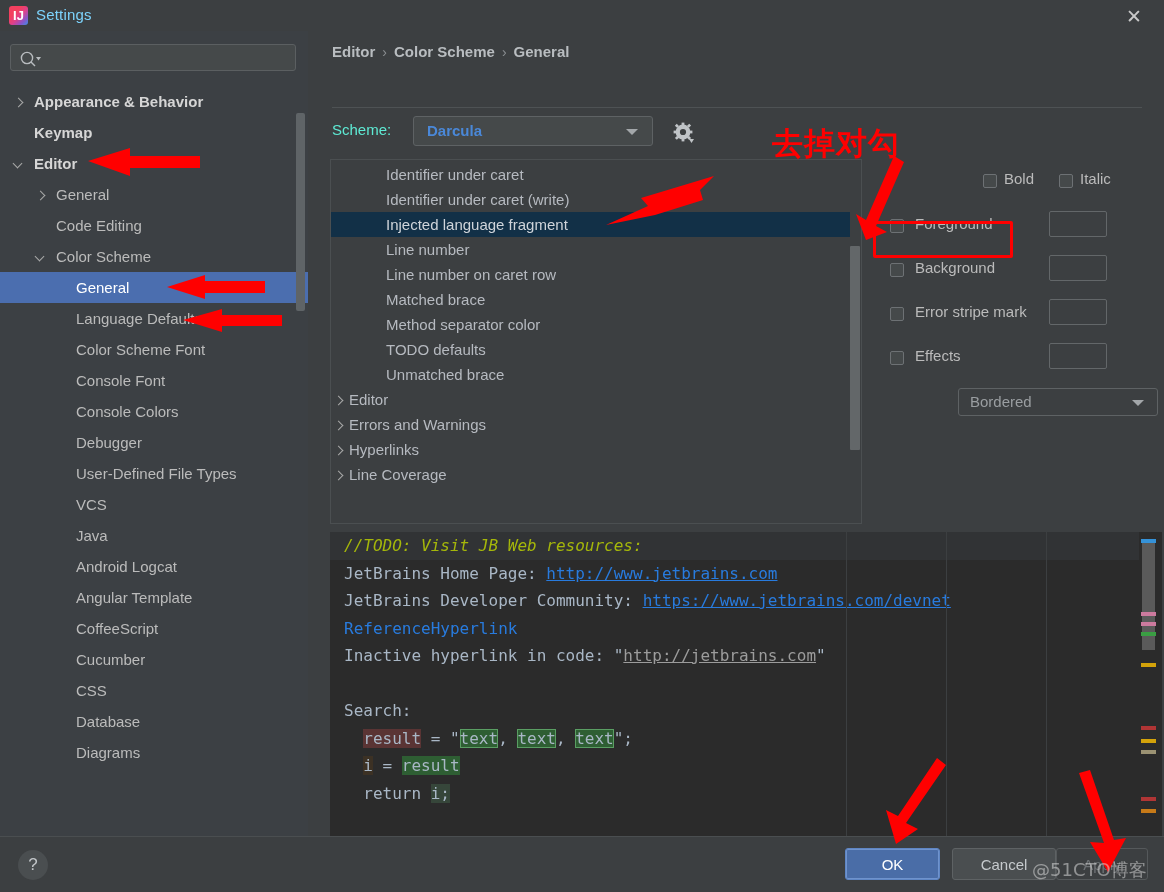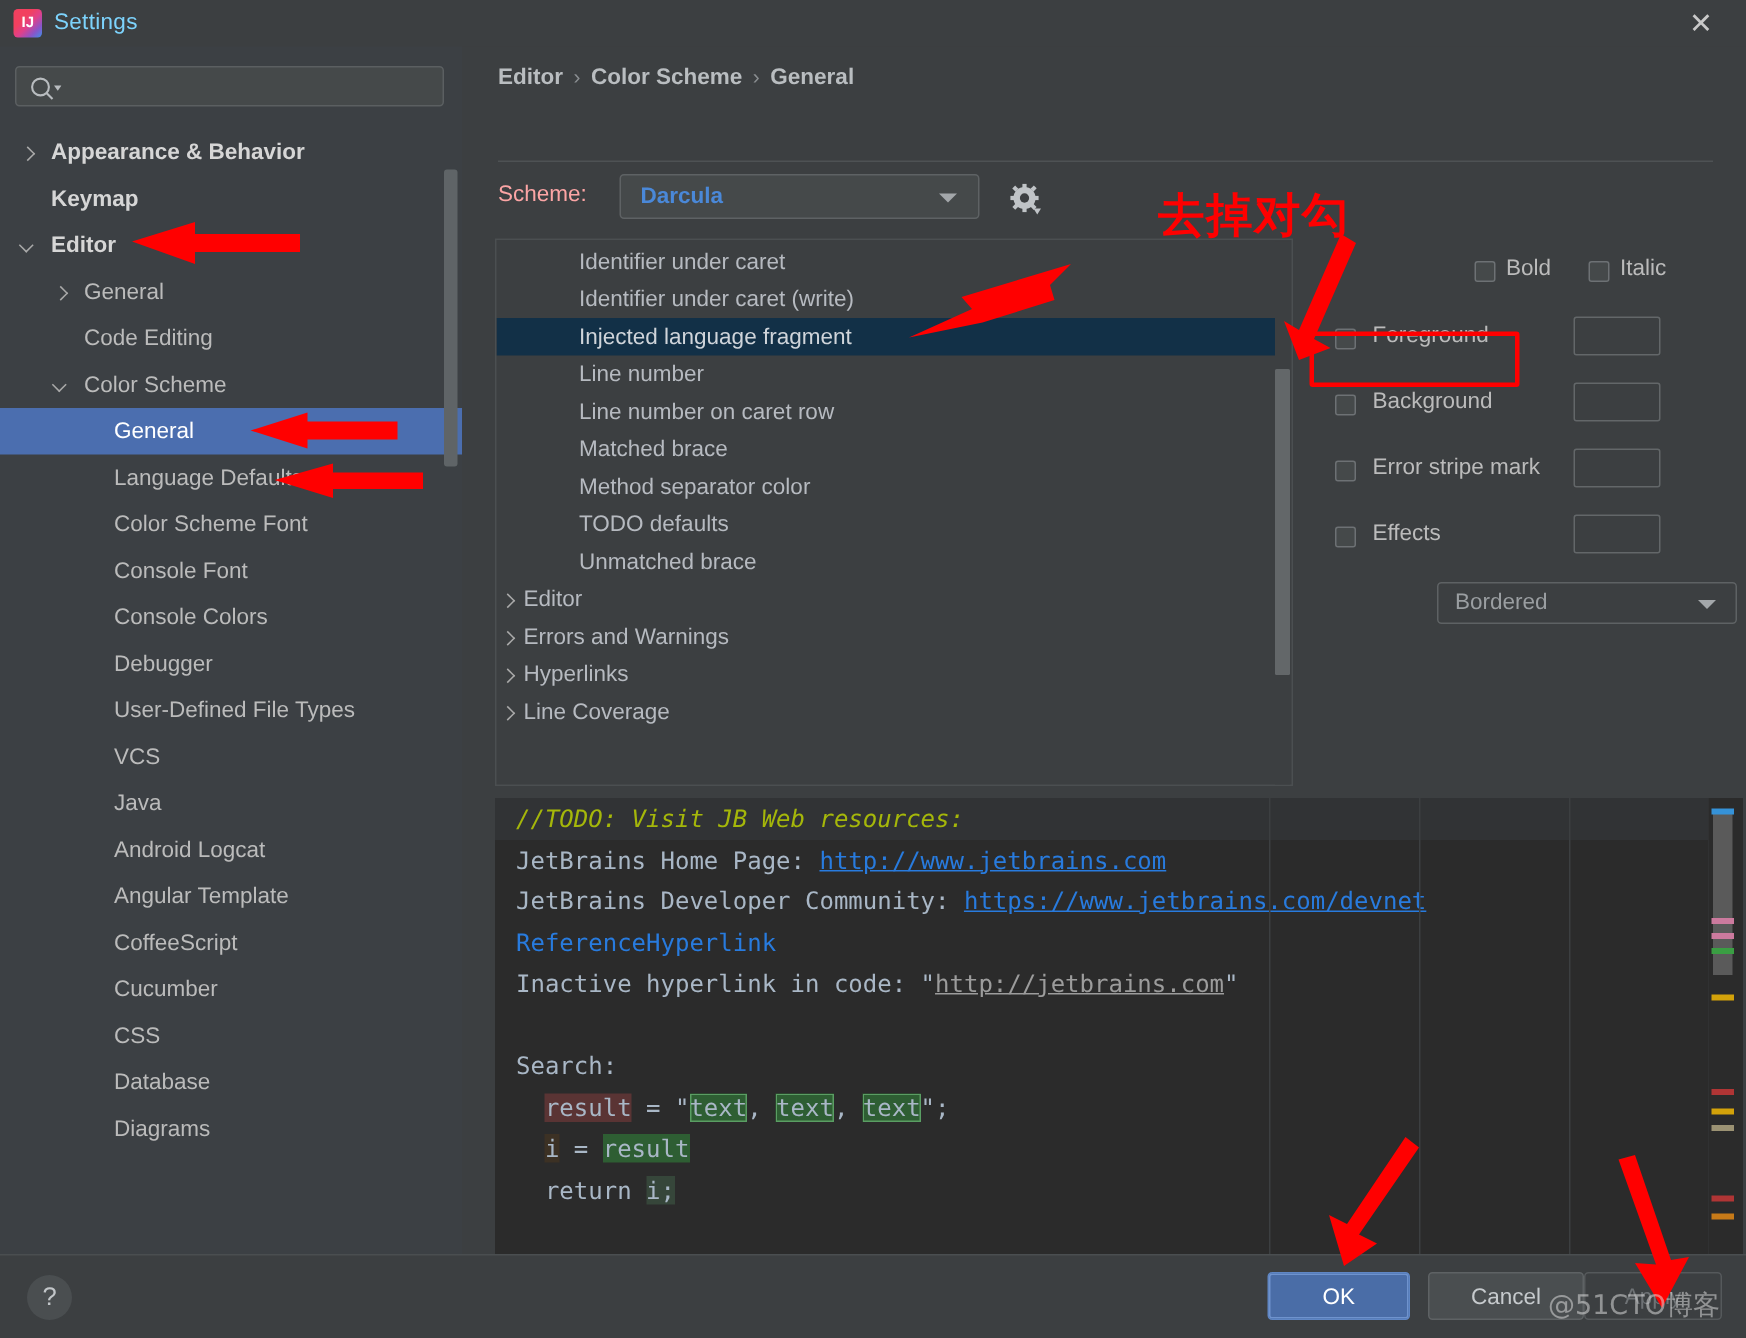--- a/index.html
+++ b/index.html
@@ -11,21 +11,21 @@
     color:#bbbbbb;
     -webkit-font-smoothing:antialiased;
   }
   .app{position:relative;width:1164px;height:892px;background:#3c3f41;}
 
   
   .titlebar{position:absolute;left:0;top:0;width:1164px;height:31px;background:#3c3f41;}
   .tb-icon{position:absolute;left:9px;top:6px;width:19px;height:19px;border-radius:3px;
     background:linear-gradient(135deg,#f2405f 0%,#f2405f 34%,#e0408a 55%,#8a55c9 78%,#3d8fe8 100%);
     display:flex;align-items:center;justify-content:center;}
-  .tb-icon i{font-style:normal;font-size:10px;font-weight:bold;color:#ffffff;font-family:"Liberation Sans",sans-serif;line-height:1;}
+  .tb-icon i{font-style:normal;font-size:13px;font-weight:bold;color:#ffffff;font-family:"Liberation Sans",sans-serif;line-height:1;}
   .tb-title{position:absolute;left:36px;top:6px;font-size:15px;color:#7dd3fc;letter-spacing:.2px;}
   .tb-close{position:absolute;right:16px;top:3px;width:28px;height:26px;display:flex;align-items:center;justify-content:center;
     font-size:19px;color:#c9c9c9;font-family:"Liberation Sans",sans-serif;cursor:default;}
 
   
   .sidebar{position:absolute;left:0;top:31px;width:308px;height:805px;background:#3c4044;overflow:hidden;}
   .searchbox{position:absolute;left:10px;top:13px;width:286px;height:27px;background:#45494a;
     border:1px solid #5b5f61;border-radius:3px;box-sizing:border-box;}
   .searchbox svg{position:absolute;left:8px;top:5px;}
   .tree{position:absolute;left:0;top:55px;width:308px;}
@@ -44,21 +44,21 @@
 
   
   .main{position:absolute;left:308px;top:31px;width:856px;height:805px;background:#3c3f41;}
   .breadcrumb{position:absolute;left:24px;top:12px;font-size:15px;font-weight:bold;color:#9fa3a6;white-space:nowrap;}
   .breadcrumb .crumb{color:#b9bdc0;}
   .breadcrumb .crumb.last{color:#b9bdc0;}
   .breadcrumb .sep{color:#8a8e91;font-weight:normal;padding:0 7px;font-size:14px;}
   .divline{position:absolute;left:24px;top:76px;width:810px;height:1px;background:#4e5254;}
 
   .scheme-row{position:absolute;left:24px;top:85px;height:30px;}
-  .scheme-lbl{position:absolute;left:0;top:5px;font-size:15px;color:#fca5a5;}
+  .scheme-lbl{position:absolute;left:0;top:5px;font-size:15px;color:#5eead4;}
   .scheme-combo{position:absolute;left:81px;top:0;width:240px;height:30px;box-sizing:border-box;
     background:#45494a;border:1px solid #5e6264;border-radius:3px;}
   .scheme-combo .val{position:absolute;left:13px;top:5px;font-size:15px;font-weight:bold;color:#4a88d8;}
   .caret{position:absolute;width:0;height:0;border-left:6px solid transparent;border-right:6px solid transparent;border-top:6px solid #a3a7aa;}
   .gear{position:absolute;left:341px;top:6px;}
 
   
   .listpanel{position:absolute;left:22px;top:128px;width:532px;height:365px;background:#3c3f41;border:1px solid #4b4f51;box-sizing:border-box;overflow:hidden;}
   .lrow{position:relative;height:25px;line-height:25px;white-space:nowrap;color:#b6bac0;font-size:15px;cursor:default;}
   .lrow .llbl{position:absolute;}

